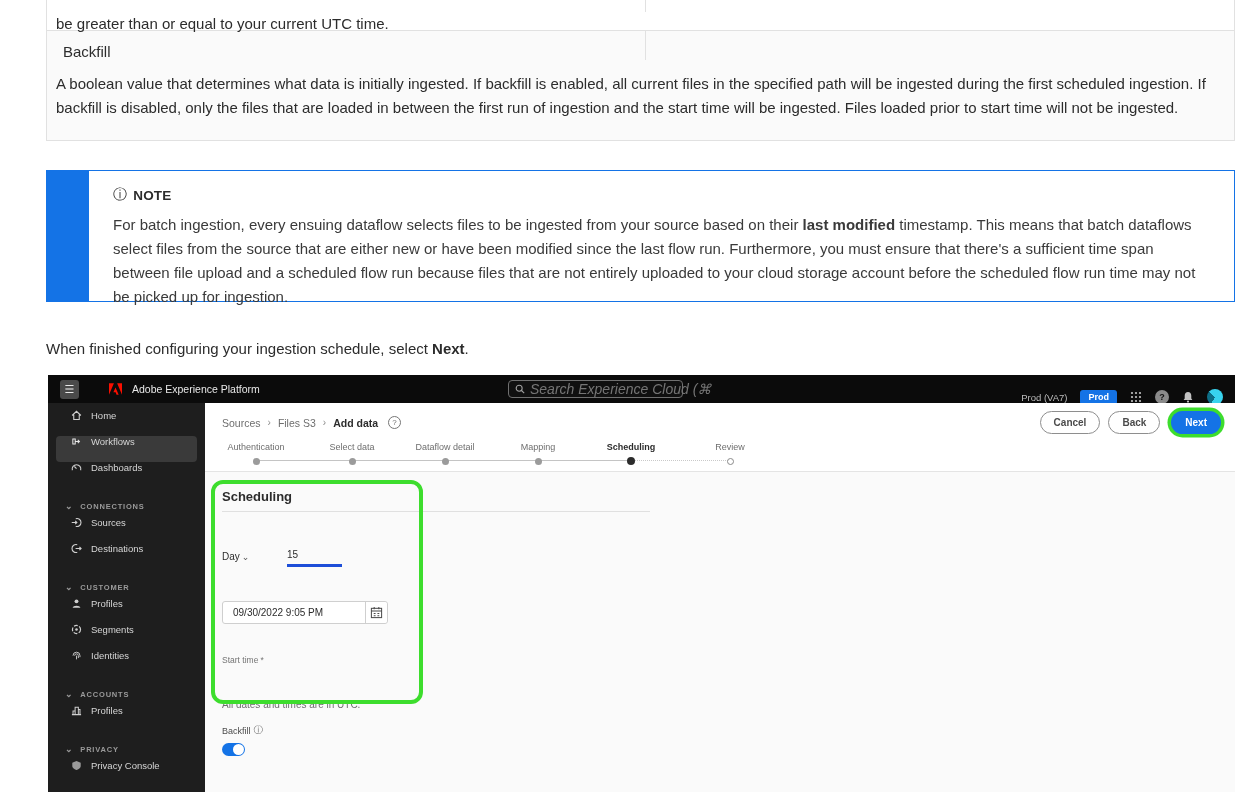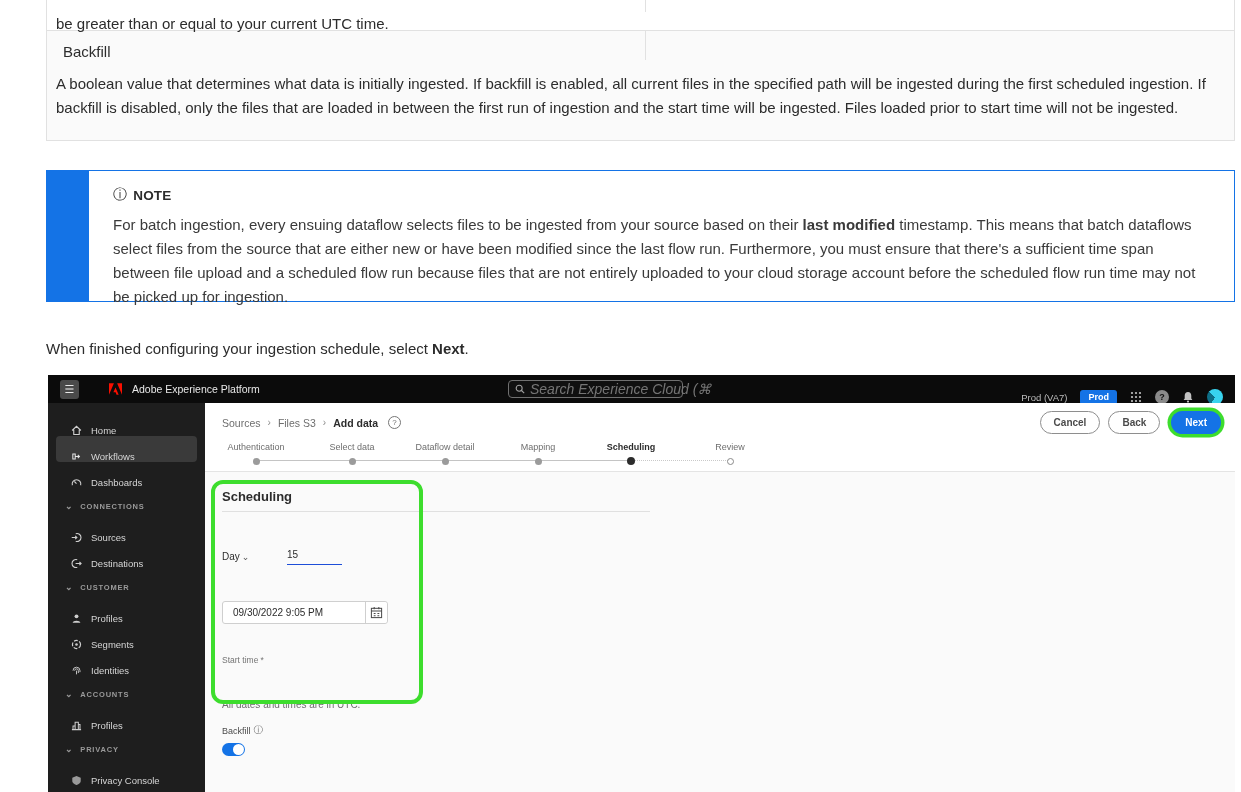--- a/index.html
+++ b/index.html
@@ -44,21 +44,21 @@
   .grid-icon { display:flex; cursor:pointer; }
   .help-circle { width:14px; height:14px; border-radius:50%; background:#8a8a8a; color:#111;
     font-size:9px; font-weight:bold; display:flex; align-items:center; justify-content:center; cursor:pointer; }
   .avatar { width:16px; height:16px; border-radius:50%; cursor:pointer;
     background:conic-gradient(from 210deg, #0d6e86 0 28%, #38d3ee 28% 100%); }
 
   .shot-body { display:flex; height:389px; }
 
   
   .shot-sidebar { width:157px; background:#1e1e1e; flex:none; padding-top:7px; color:#d6d6d6; }
-  .srow { height:26px; display:flex; align-items:flex-end; padding-left:22px; gap:9px; font-size:9.5px; cursor:pointer; }
+  .srow { height:26px; display:flex; align-items:flex-start; padding-left:22px; gap:9px; font-size:9.5px; cursor:pointer; }
   .srow .sicon { width:12px; display:flex; justify-content:center; flex:none; }
   .srow.active { background:#3a3a3a; border-radius:4px; margin:0 8px; padding-left:14px; }
   .shead { height:22px; margin-top:7px; display:flex; align-items:center; padding-left:17px; gap:7px;
     font-size:7.5px; font-weight:bold; letter-spacing:.8px; color:#9a9a9a; cursor:pointer; }
   .shead .chev { font-size:9px; line-height:4px; color:#9a9a9a; }
 
   
   .shot-main { flex:1; position:relative; background:#fff; }
   .crumbs { position:absolute; top:13px; left:17px; display:flex; align-items:center; gap:7px; font-size:10.5px; color:#6e6e6e; }
   .crumbs .sep { font-size:10px; color:#8e8e8e; }
@@ -83,21 +83,21 @@
 
   .shot-content { position:absolute; top:68px; left:0; right:0; bottom:0; background:#fafafa; border-top:1px solid #e4e4e4; }
   .hl-box { position:absolute; left:6px; top:8px; width:212px; height:224px;
     border:4px solid #3ddd2d; border-radius:12px; pointer-events:none; z-index:5; }
   .form-title { position:absolute; top:17px; left:17px; font-size:13px; font-weight:bold; color:#2c2c2c; }
   .form-divider { position:absolute; top:39px; left:17px; width:428px; border-top:1px solid #e0e0e0; }
   .flabel { position:absolute; font-size:8.5px; color:#747474; }
   .req { color:#747474; margin-left:2px; }
   .freq-value { position:absolute; top:79px; left:17px; font-size:10px; color:#2c2c2c; display:flex; gap:2px; align-items:flex-end; cursor:pointer; }
   .freq-value .chev { font-size:9px; color:#555; }
-  .interval-input { position:absolute; top:74px; left:82px; width:55px; border:none; border-bottom:1px solid #1d4ed8;
+  .interval-input { position:absolute; top:74px; left:82px; width:55px; border:none; border-bottom:3px solid #1d4ed8;
     background:transparent; font-size:10px; color:#2c2c2c; padding:3px 0 4px 0; outline:none; font-family:"Liberation Sans",sans-serif; }
   .start-wrap { position:absolute; top:129px; left:17px; width:166px; height:23px; display:flex;
     border:1px solid #cfcfcf; border-radius:3px; background:#fff; }
   .start-wrap input { flex:1; border:none; outline:none; background:transparent; padding-left:10px;
     font-size:10px; color:#2c2c2c; font-family:"Liberation Sans",sans-serif; }
   .cal-btn { width:33px; border:none; border-left:1px solid #cfcfcf; background:#fff; display:flex;
     align-items:center; justify-content:center; cursor:pointer; border-radius:0 3px 3px 0; }
   .utc-note { position:absolute; top:227px; left:17px; font-size:10px; color:#6e6e6e; }
   .backfill-row { position:absolute; top:252px; left:17px; display:flex; align-items:center; gap:3px; font-size:9px; color:#4b4b4b; }
   .backfill-row .i-sm { font-size:9.5px; color:#6e6e6e; cursor:pointer; }

